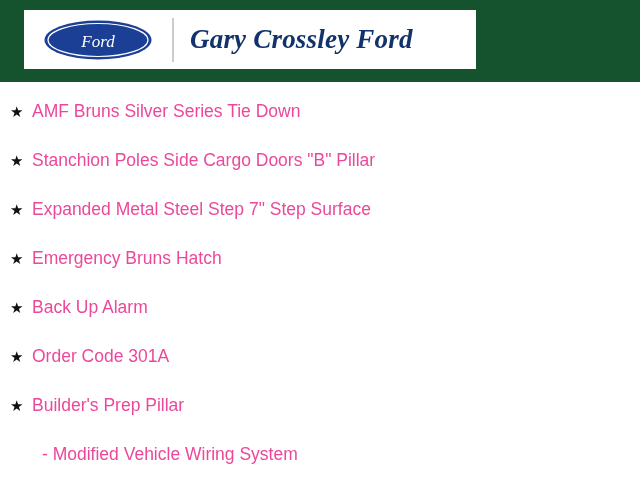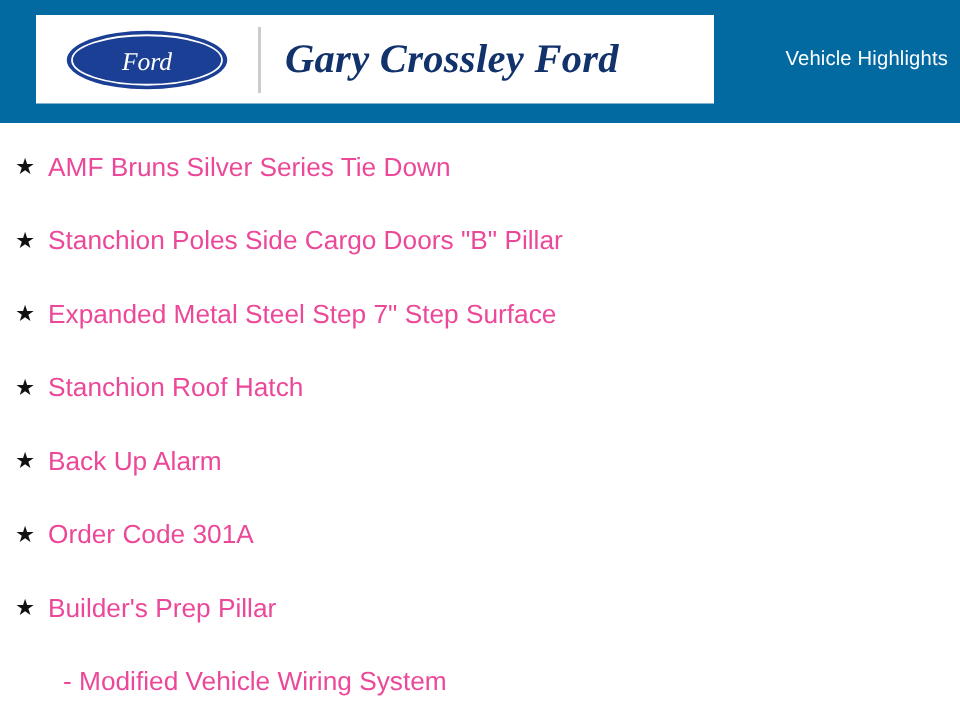--- a/index.html
+++ b/index.html
@@ -17,21 +17,21 @@
     position: relative;
     width: 640px;
     height: 480px;
     background: #ffffff;
   }
   
   .header {
     position: relative;
     width: 640px;
     height: 82px;
-    background: #0369a1;
+    background: #14532d;
     box-sizing: border-box;
   }
   .brand-plate {
     position: absolute;
     left: 24px;
     top: 10px;
     width: 452px;
     height: 59px;
     background: #ffffff;
     display: flex;
@@ -114,21 +114,20 @@
       <div class="oval-wrap">
         <svg class="ford-oval" viewBox="0 0 220 84">
           <ellipse cx="110" cy="42" rx="107" ry="39" fill="#1b3f94"></ellipse>
           <ellipse cx="110" cy="42" rx="100" ry="33" fill="none" stroke="#ffffff" stroke-width="2.4"></ellipse>
           <text x="110" y="55" text-anchor="middle" font-family="Liberation Serif, serif" font-style="italic" font-size="34" fill="#ffffff">Ford</text>
         </svg>
       </div>
       <div class="plate-divider"></div>
       <div class="dealer-name">Gary Crossley Ford</div>
     </div>
-    <div class="header-label">Vehicle Highlights</div>
   </div>
 
   <div class="content">
 
     <div class="feature-row">
       <span class="bullet">★</span>
       <span class="feature-text">AMF Bruns Silver Series Tie Down</span>
     </div>
 
     <div class="feature-row">
@@ -136,21 +135,21 @@
       <span class="feature-text">Stanchion Poles Side Cargo Doors "B" Pillar</span>
     </div>
 
     <div class="feature-row">
       <span class="bullet">★</span>
       <span class="feature-text">Expanded Metal Steel Step 7" Step Surface</span>
     </div>
 
     <div class="feature-row">
       <span class="bullet">★</span>
-      <span class="feature-text">Stanchion Roof Hatch</span>
+      <span class="feature-text">Emergency Bruns Hatch</span>
     </div>
 
     <div class="feature-row">
       <span class="bullet">★</span>
       <span class="feature-text">Back Up Alarm</span>
     </div>
 
     <div class="feature-row">
       <span class="bullet">★</span>
       <span class="feature-text">Order Code 301A</span>

